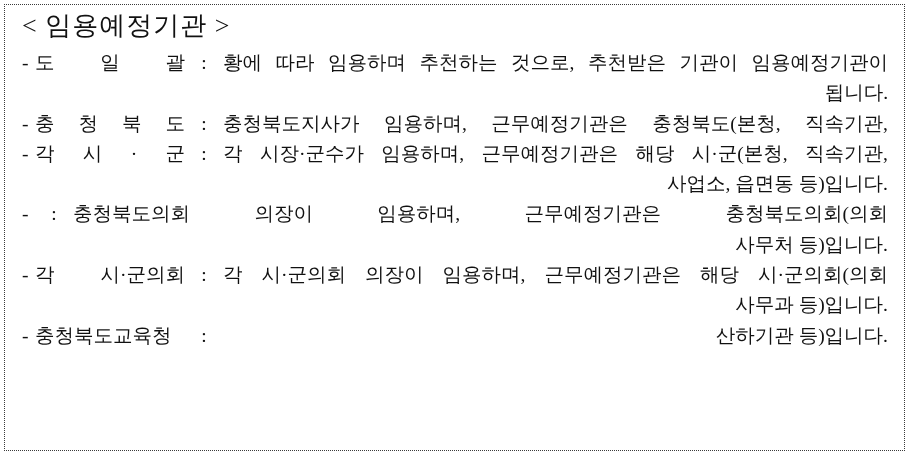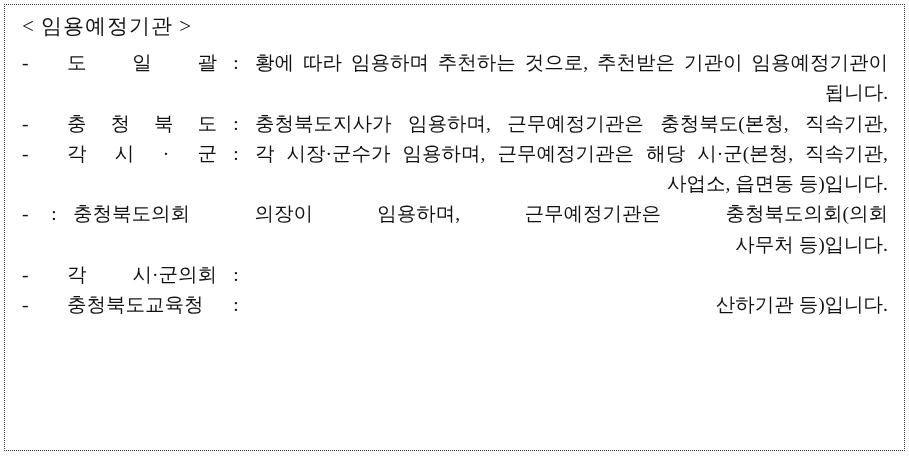--- a/index.html
+++ b/index.html
@@ -15,21 +15,21 @@
   .frame {
     box-sizing: border-box;
     margin: 4px 4px 0 4px;
     width: 901px;
     height: 447px;
     border: 1px dotted #3a3a3a;
     padding: 3px 16px 0 13px;
     background: #ffffff;
   }
   .heading {
-    font-size: 21px;
+    font-size: 26px;
     line-height: 36px;
     letter-spacing: 1px;
     white-space: nowrap;
     padding-left: 4px;
   }
   .items {
     margin-top: 4px;
   }
   .item {
     display: flex;
@@ -42,21 +42,20 @@
     text-align: left;
     padding-left: 4px;
     box-sizing: border-box;
   }
   .label {
     flex: 0 0 150px;
     text-align: justify;
     text-align-last: justify;
     overflow: hidden;
     white-space: nowrap;
-    margin-left: 32px;
   }
   .colon {
     flex: 0 0 38px;
     text-align: center;
   }
   .content {
     flex: 1 1 auto;
     min-width: 0;
   }
   .line {
@@ -112,20 +111,24 @@
       <div class="content">
         <div class="line just">충청북도의회 의장이 임용하며, 근무예정기관은 충청북도의회(의회</div>
         <div class="line">사무처 등)입니다.</div>
       </div>
     </div>
 
     <div class="item">
       <span class="dash">-</span>
       <span class="label">각 시·군의회</span>
       <span class="colon">:</span>
+      <div class="content">
+        <div class="line just">각 시·군의회 의장이 임용하며, 근무예정기관은 해당 시·군의회(의회</div>
+        <div class="line">사무과 등)입니다.</div>
+      </div>
     </div>
 
     <div class="item">
       <span class="dash">-</span>
       <span class="label">충청북도교육청</span>
       <span class="colon">:</span>
       <div class="content">
         <div class="line">산하기관 등)입니다.</div>
       </div>
     </div>

